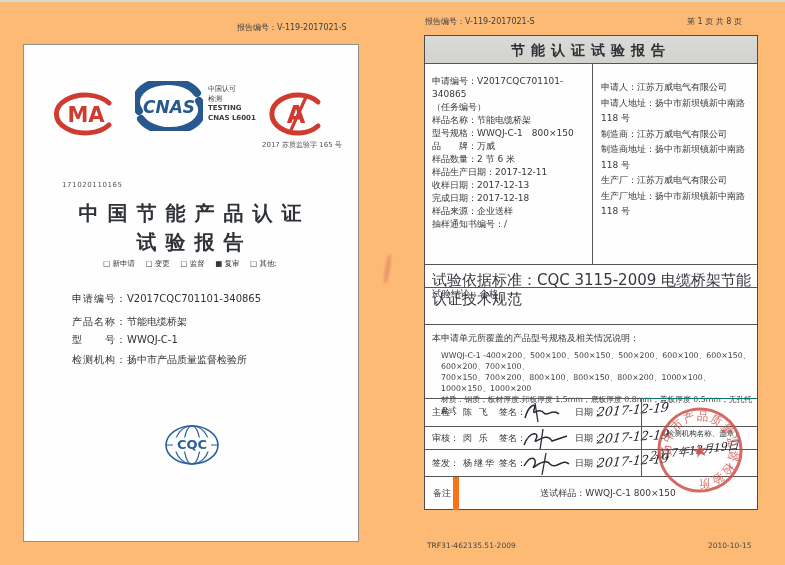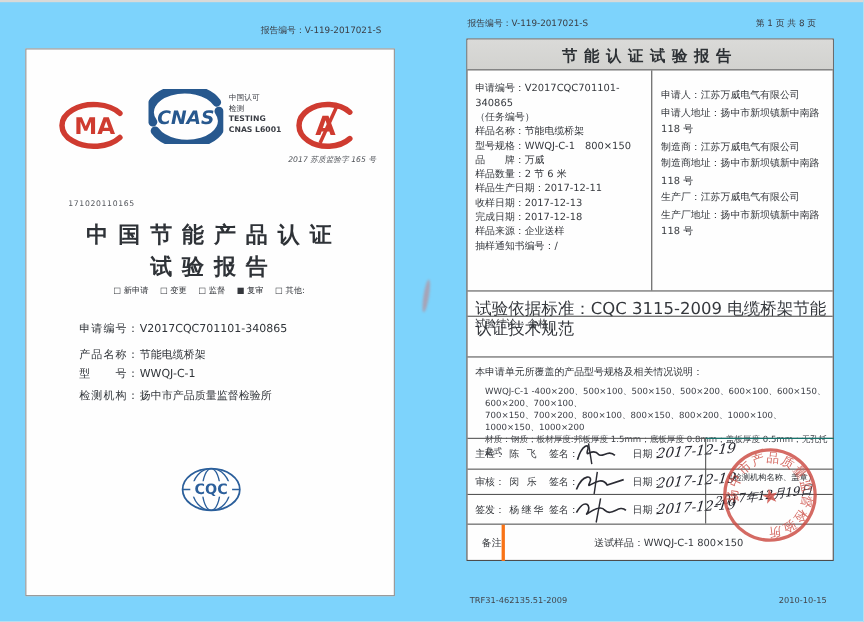--- a/index.html
+++ b/index.html
@@ -1,30 +1,30 @@
 <!DOCTYPE html>
 <html><head>
 <meta charset="utf-8">
 <style>
   html,body{margin:0;padding:0;background:#e8e8e6;}
-  .canvas{position:relative;width:785px;height:565px;background:#7dd3fc;overflow:hidden;
+  .canvas{position:relative;width:785px;height:565px;background:#fdba74;overflow:hidden;
           font-family:"DejaVu Sans",sans-serif;color:#34373c;}
   .abs{position:absolute;}
   .scan-edge{left:0;top:0;width:785px;height:2px;background:#d9d9d7;}
 
   
   .lp-repno{left:237;left:237px;top:22px;font-size:8px;color:#3a3d44;}
   .lp-border{left:23px;top:44px;width:334px;height:496px;border:1px solid #919191;background:#fefefe;}
   .lp-cma{left:53px;top:92px;}
   .lp-cma-num{left:62px;top:138px;font-size:7px;letter-spacing:.6px;color:#53565c;margin-top:43px;}
   .lp-cnas{left:135px;top:81px;}
   .lp-cnas-cap{left:208px;top:85px;font-size:7px;line-height:9.5px;color:#3a3d44;}
   .lp-cnas-cap .b{font-weight:bold;}
   .lp-cal{left:266px;top:90px;}
-  .lp-cal-cap{left:262px;top:140px;font-size:7px;color:#53565c;font-style:italic;}
+  .lp-cal-cap{left:262px;top:140px;font-size:7px;color:#53565c;}
   .lp-title1{left:23px;top:200px;width:334px;text-align:center;font-family:"DejaVu Serif",serif;
              font-size:20px;font-weight:600;letter-spacing:9px;padding-left:9px;box-sizing:border-box;color:#2e3237;}
   .lp-title2{left:23px;top:229px;width:334px;text-align:center;font-family:"DejaVu Serif",serif;
              font-size:20px;font-weight:600;letter-spacing:9px;padding-left:9px;box-sizing:border-box;color:#2e3237;}
   .lp-checks{left:23px;top:259px;width:334px;text-align:center;font-size:7.5px;color:#34373c;}
   .lp-checks span{margin:0 4px;text-align:right;}
   .lp-field{left:72px;font-size:10px;color:#2f3338;}
   .lp-field .lab{letter-spacing:1px;}
   .lp-cqc{left:164px;top:424px;}
   .lp-smudge{left:385px;top:254px;width:5px;height:30px;background:#d96a63;opacity:.45;
@@ -55,22 +55,22 @@
   .rp-sig .scrib{position:absolute;left:96px;top:1px;}
   .rp-sig .dlab{position:absolute;left:150px;top:7px;font-size:9px;}
   .rp-sig .hdate{position:absolute;left:172px;top:3px;}
   .hand{display:inline-block;font-family:"DejaVu Serif",serif;font-style:italic;font-size:12.5px;
         color:#23242c;transform:rotate(-4deg) skewX(-10deg);white-space:nowrap;}
   .rp-stampcell{position:absolute;left:216px;top:362px;width:117px;height:78px;border-left:1px solid #565656;
                 border-top:1px solid #0f766e;box-sizing:border-box;}
   .stamp-note{position:absolute;left:0;top:30px;width:117px;text-align:center;font-size:7.5px;color:#2e3136;}
   .stamp-hand{position:absolute;left:8px;top:44px;font-size:11px;transform:rotate(-7deg) skewX(-8deg);}
   .rp-remark{top:440px;height:34px;}
-  .rp-remark .lab{position:absolute;left:0;top:0;width:34px;height:100%;border-right:3px solid #f97316;
-                  box-sizing:border-box;font-size:9px;padding:10px 0 0 8px;text-align:right;}
+  .rp-remark .lab{position:absolute;left:0;top:0;width:34px;height:100%;border-right:6px solid #f97316;
+                  box-sizing:border-box;font-size:9px;padding:10px 0 0 8px;}
   .rp-remark .val{position:absolute;left:34px;top:0;right:0;height:100%;text-align:center;
                   font-size:9px;padding-top:10px;}
   .rp-footL{left:427px;top:541px;font-size:7.5px;color:#43464c;}
   .rp-footR{left:708px;top:541px;font-size:7.5px;color:#43464c;}
   .stamp{left:648px;top:398px;opacity:.82;transform:rotate(-12deg);}
 </style>
 </head>
 <body>
 
 <div class="canvas">

